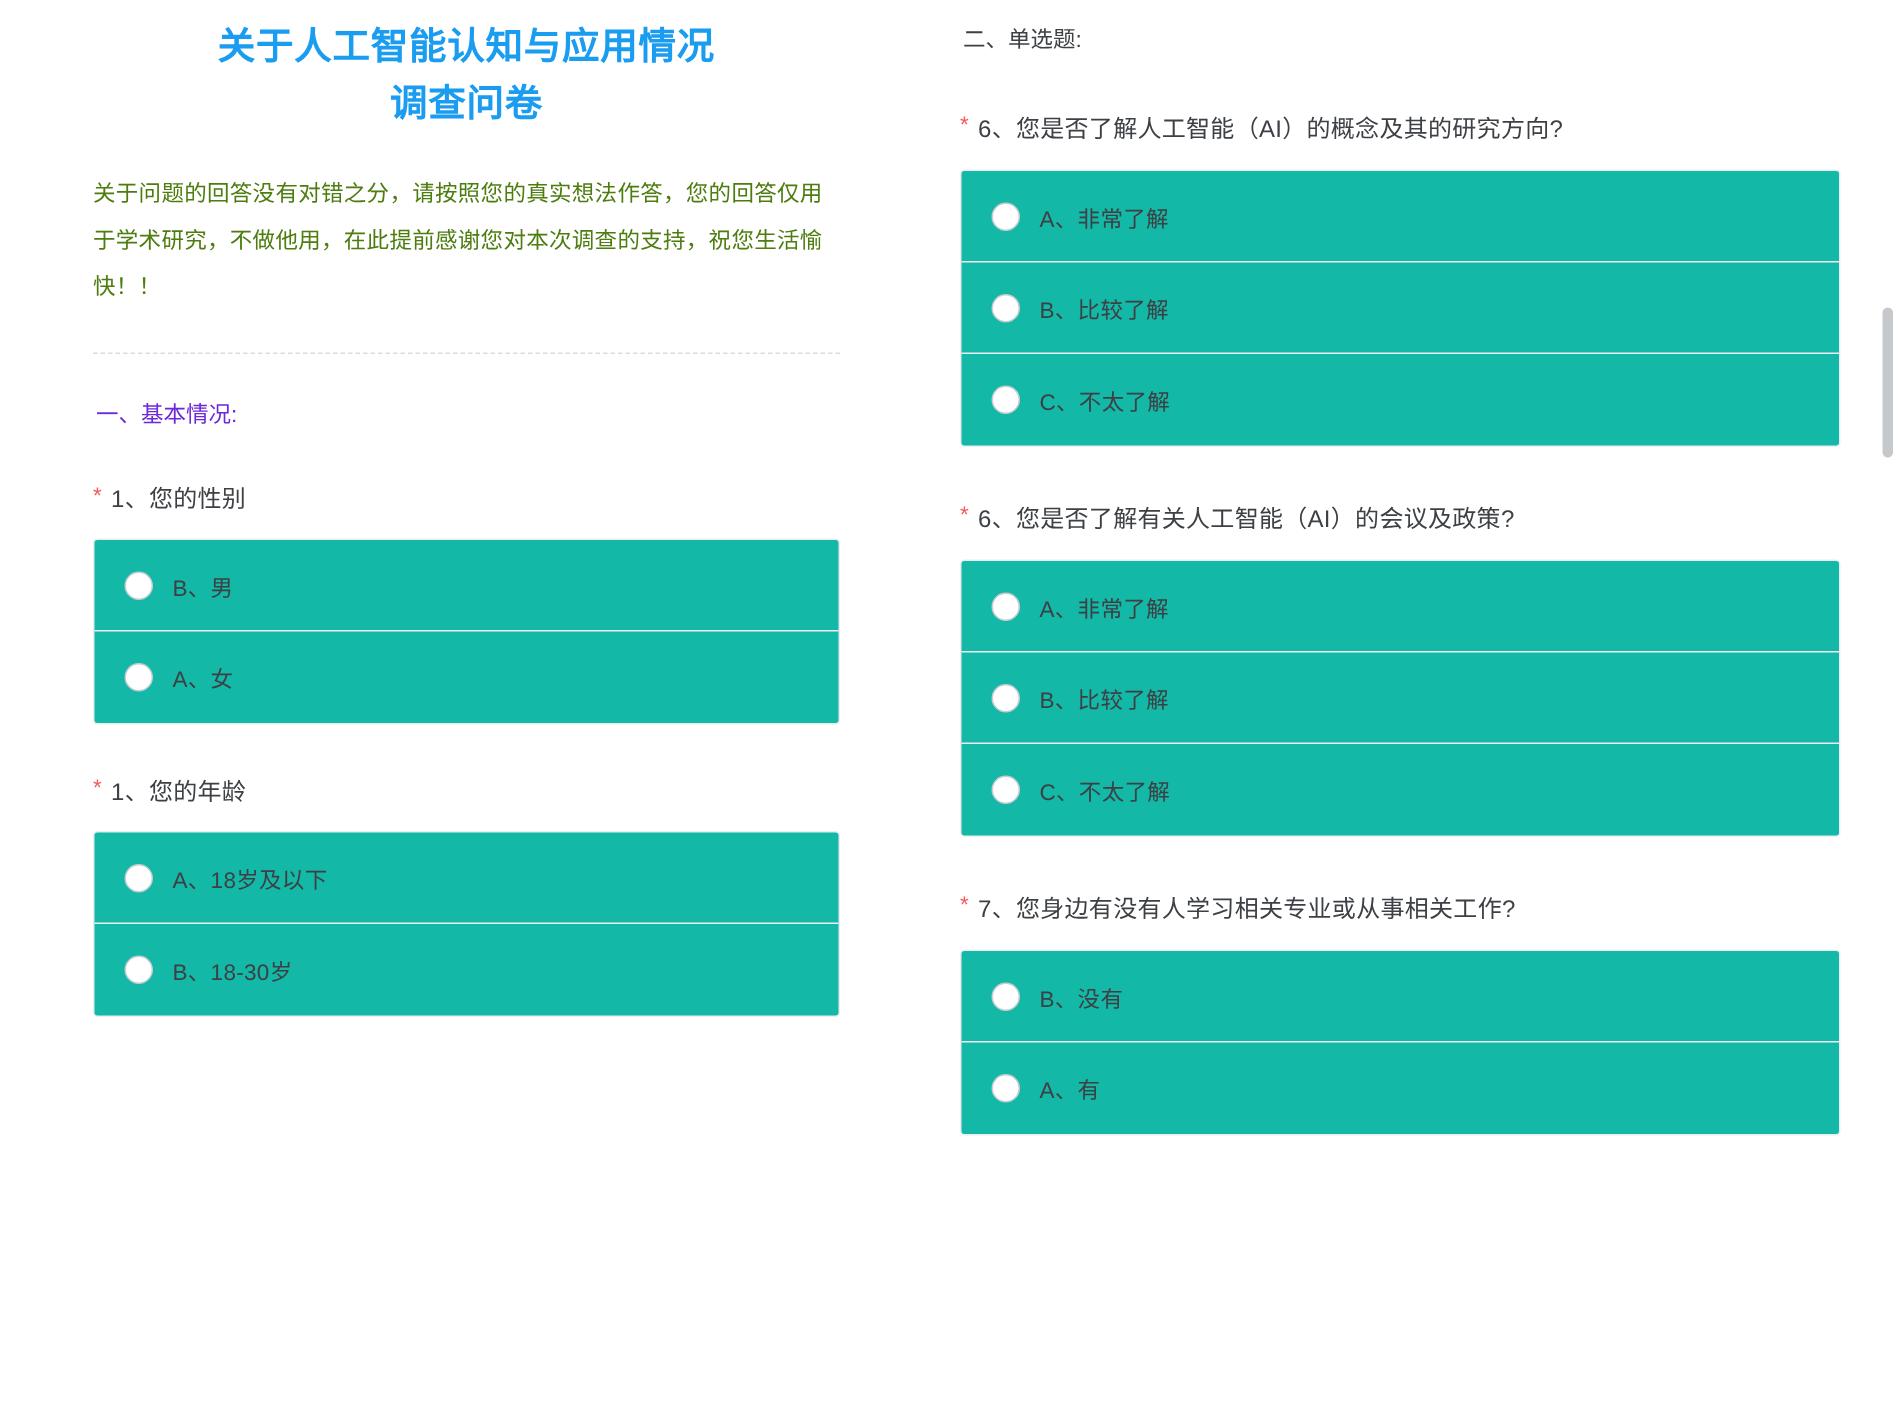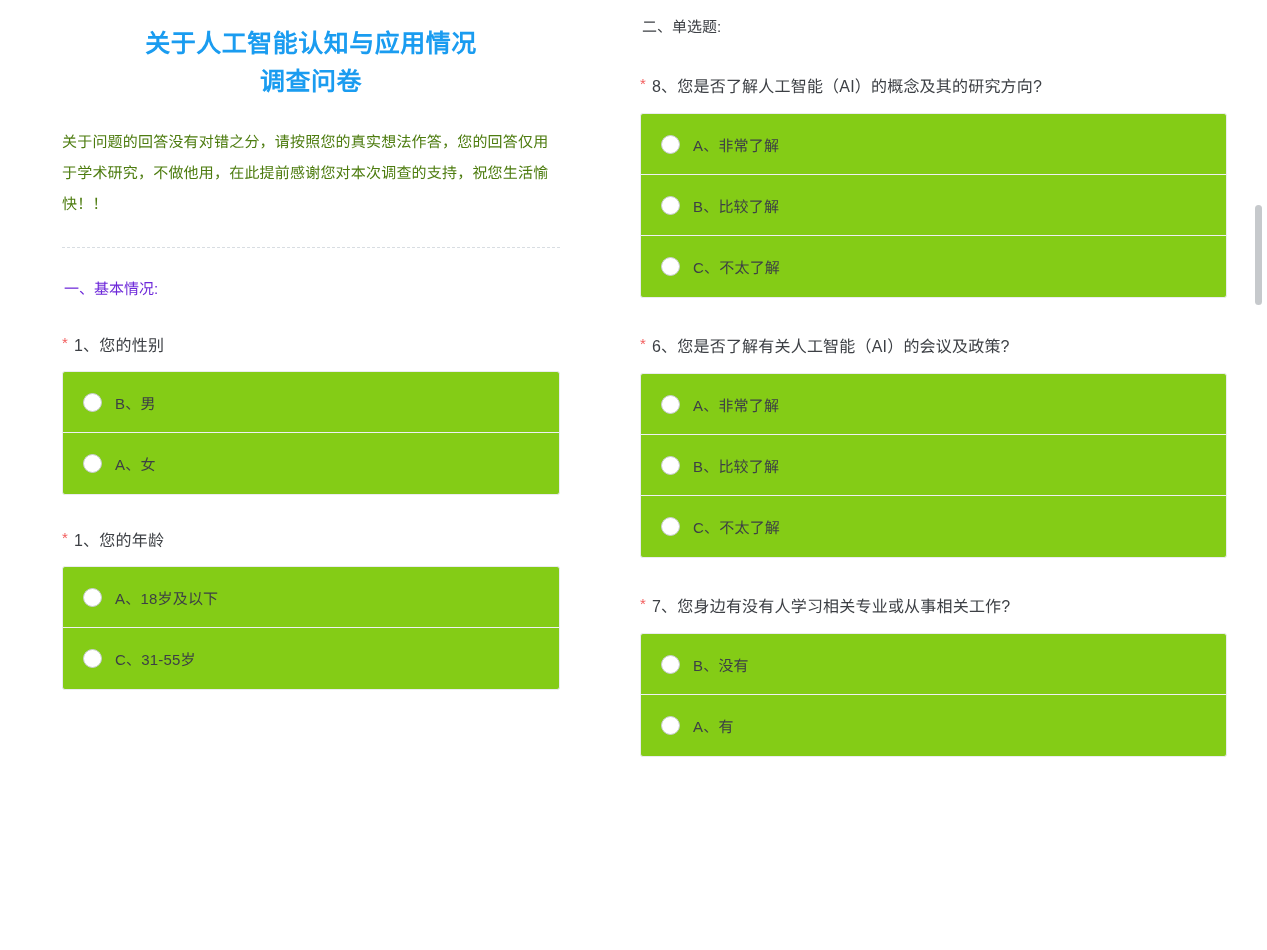--- a/index.html
+++ b/index.html
@@ -27,21 +27,21 @@
   .col-left { width: 620px; padding: 0 60px 0 62px; }
   .col-right { width: 647px; padding: 0 40px 12px 20px; }
 
   
   .survey-title {
     color: #1a9cf0;
     font-size: 25px;
     font-weight: bold;
     text-align: center;
     line-height: 38px;
-    margin: 24px 0 0 0;
+    margin: 12px 0 0 0;
     letter-spacing: 0.5px;
   }
   .survey-title .tline { display: block; }
 
   .survey-desc {
     color: #4d7c0f;
     font-size: 15px;
     line-height: 31px;
     margin-top: 26px;
     letter-spacing: 0.2px;
@@ -84,21 +84,21 @@
     left: 0;
     top: 2px;
     color: #f25b5b;
     font-size: 15px;
     line-height: 22px;
   }
   .options {
     margin-top: 9px;
     border: 1px solid #eaecef;
     border-radius: 3px;
-    background: #84cc16;
+    background: #14b8a6;
   }
   .option {
     display: flex;
     align-items: center;
     height: 61px;
     padding: 0 0 0 20px;
     border-bottom: 1px solid #eef0f2;
     cursor: pointer;
   }
   .option:last-child { border-bottom: none; }
@@ -180,35 +180,35 @@
         <span class="q-required">*</span>
         <span>1、您的年龄</span>
       </div>
       <div class="options">
         <div class="option">
           <span class="radio"></span>
           <span class="opt-label">A、18岁及以下</span>
         </div>
         <div class="option">
           <span class="radio"></span>
-          <span class="opt-label">C、31-55岁</span>
+          <span class="opt-label">B、18-30岁</span>
         </div>
       </div>
     </div>
 
   </div>
 
   <div class="col col-right">
 
     <div class="section-head-right">二、单选题:</div>
 
     <div class="question">
       <div class="q-title">
         <span class="q-required">*</span>
-        <span>8、您是否了解人工智能（AI）的概念及其的研究方向?</span>
+        <span>6、您是否了解人工智能（AI）的概念及其的研究方向?</span>
       </div>
       <div class="options">
         <div class="option">
           <span class="radio"></span>
           <span class="opt-label">A、非常了解</span>
         </div>
         <div class="option">
           <span class="radio"></span>
           <span class="opt-label">B、比较了解</span>
         </div>

